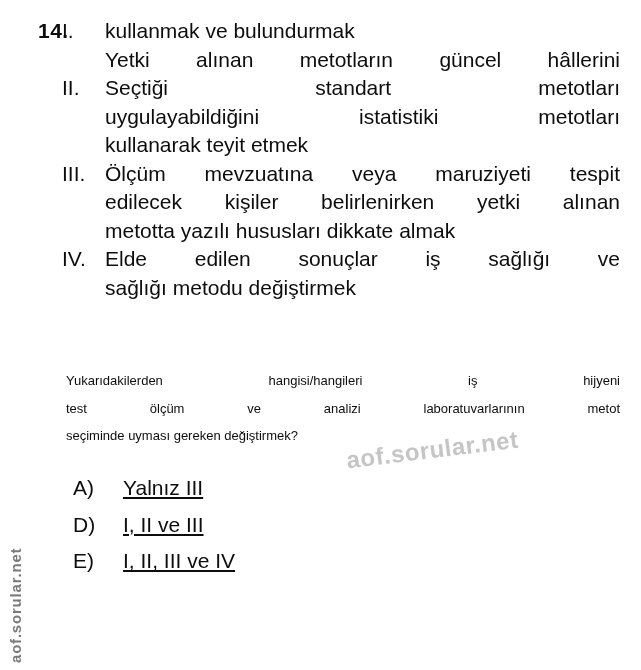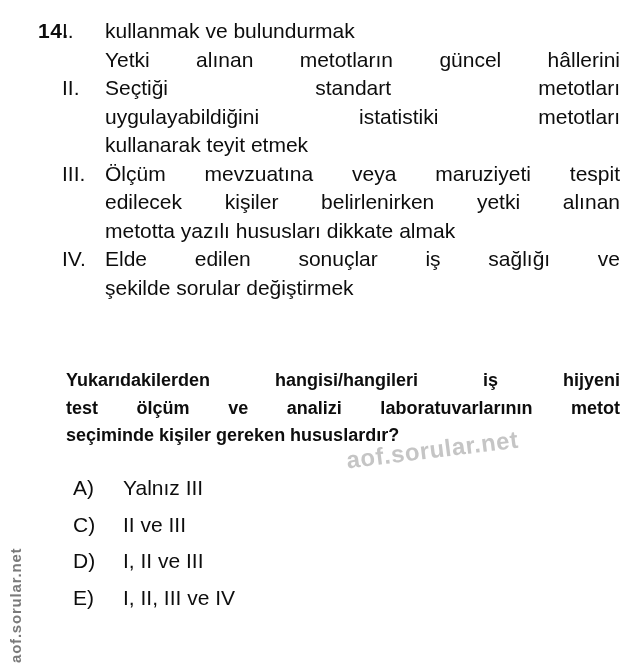--- a/index.html
+++ b/index.html
@@ -54,38 +54,39 @@
   }
   .jline.last {
     text-align-last: left;
   }
 
   
   #stem {
     left: 66px;
     top: 367px;
     width: 554px;
-    font-size: 18px;
+    font-size: 13px;
     line-height: 27.5px;
-    font-weight: bold;
+    font-weight: normal;
     z-index: 2;
   }
 
   
   #options {
     left: 73px;
     top: 470px;
     width: 540px;
     font-size: 21px;
     z-index: 1;
   }
   .option {
     line-height: 36.7px;
     height: 36.7px;
     cursor: default;
+    text-decoration: underline;
   }
   .option .letter {
     display: inline-block;
     width: 50px;
   }
 
   
   #wm-left {
     left: 7px;
     top: 663px;
@@ -133,37 +134,34 @@
   <div class="item">
     <span class="numeral">III.</span>
     <div class="jline">Ölçüm mevzuatına veya maruziyeti tespit</div>
     <div class="jline">edilecek kişiler belirlenirken yetki alınan</div>
     <div class="jline last">metotta yazılı hususları dikkate almak</div>
   </div>
 
   <div class="item">
     <span class="numeral">IV.</span>
     <div class="jline">Elde edilen sonuçlar iş sağlığı ve</div>
-    <div class="jline last">şekilde sorular değiştirmek</div>
+    <div class="jline last">sağlığı metodu değiştirmek</div>
   </div>
 
 </div>
 
 <div id="stem" class="abs">
   <div class="jline">Yukarıdakilerden hangisi/hangileri iş hijyeni</div>
   <div class="jline">test ölçüm ve analizi laboratuvarlarının metot</div>
-  <div class="jline last">seçiminde kişiler gereken hususlardır?</div>
+  <div class="jline last">seçiminde uyması gereken değiştirmek?</div>
 </div>
 
 <div id="options" class="abs">
   <div class="option">
     <span class="letter">A)</span><span>Yalnız III</span>
-  </div>
-  <div class="option">
-    <span class="letter">C)</span><span>II ve III</span>
   </div>
   <div class="option">
     <span class="letter">D)</span><span>I, II ve III</span>
   </div>
   <div class="option">
     <span class="letter">E)</span><span>I, II, III ve IV</span>
   </div>
 </div>
 
 <div id="wm-left" class="abs">aof.sorular.net</div>

